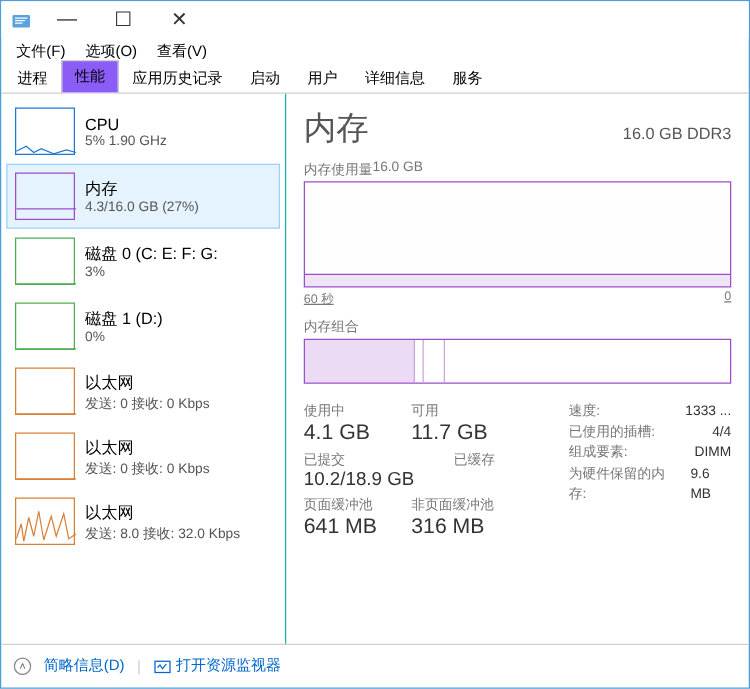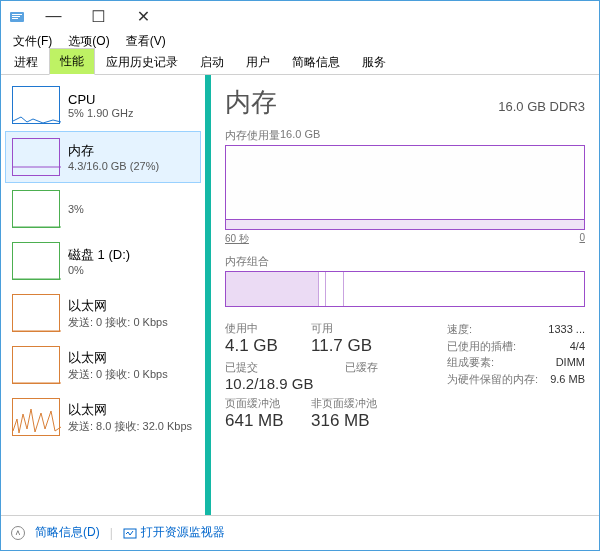--- a/index.html
+++ b/index.html
@@ -9,25 +9,25 @@
 .titlebar .app-icon { width: 16px; height: 16px; margin-right: 6px; }
 .titlebar .title { font-size: 12px; color: #000; flex: 1; }
 .titlebar .ctrl { width: 45px; height: 30px; display: flex; align-items: center; justify-content: center; color: #333; }
 .titlebar .ctrl.close { color: #333; }
 
 .menubar { height: 20px; display: flex; padding-left: 6px; gap: 4px; font-size: 12px; align-items: center; }
 .menubar span { padding: 2px 6px; cursor: default; }
 
 .tabs { height: 24px; display: flex; padding-left: 2px; font-size: 12px; border-bottom: 1px solid #d0d0d0; align-items: flex-end; }
 .tabs .tab { padding: 4px 10px; cursor: default; border: 1px solid transparent; border-bottom: none; margin-bottom: -1px; }
-.tabs .tab.active { background: #bef264; border-color: #d0d0d0; border-bottom: 1px solid #fff; }
+.tabs .tab.active { background: #8b5cf6; border-color: #d0d0d0; border-bottom: 1px solid #fff; }
 
 .content { display: flex; height: 440px; }
 
-.sidebar { width: 210px; border-right: 6px solid #14b8a6; overflow-y: auto; padding: 4px; }
+.sidebar { width: 228px; border-right: 1px solid #14b8a6; overflow-y: auto; padding: 4px; }
 .side-item { display: flex; padding: 6px; gap: 8px; cursor: default; border: 1px solid transparent; }
 .side-item.selected { background: #e5f3ff; border: 1px solid #99d1ff; }
 .side-graph { width: 48px; height: 38px; border: 1px solid; flex-shrink: 0; }
 .side-graph.cpu { border-color: #1f77d0; }
 .side-graph.mem { border-color: #9b4dca; }
 .side-graph.disk { border-color: #4caf50; }
 .side-graph.eth { border-color: #d98038; }
 .side-info { display: flex; flex-direction: column; justify-content: center; overflow: hidden; }
 .side-title { font-size: 13px; color: #000; white-space: nowrap; }
 .side-sub { font-size: 11px; color: #555; white-space: nowrap; }
@@ -80,21 +80,21 @@
   <span>选项(O)</span>
   <span>查看(V)</span>
 </div>
 
 <div class="tabs">
   <div class="tab">进程</div>
   <div class="tab active">性能</div>
   <div class="tab">应用历史记录</div>
   <div class="tab">启动</div>
   <div class="tab">用户</div>
-  <div class="tab">简略信息</div>
+  <div class="tab">详细信息</div>
   <div class="tab">服务</div>
 </div>
 
 <div class="content">
 
   <div class="sidebar" id="sidebar">
       <div class="side-item">
         <div class="side-graph cpu"><svg width="48" height="38">
             <path d="M0 34 L8 30 L14 35 L20 32 L30 36 L40 33 L48 35" stroke="#1f77d0" fill="none"></path>
           </svg></div>
@@ -110,20 +110,21 @@
         <div class="side-info">
           <div class="side-title">内存</div>
           <div class="side-sub">4.3/16.0 GB (27%)</div>
         </div>
       </div>
       <div class="side-item">
         <div class="side-graph disk"><svg width="48" height="38">
             <path d="M0 36 L48 36" stroke="#4caf50" fill="none"></path>
           </svg></div>
         <div class="side-info">
+          <div class="side-title">磁盘 0 (C: E: F: G:</div>
           <div class="side-sub">3%</div>
         </div>
       </div>
       <div class="side-item">
         <div class="side-graph disk"><svg width="48" height="38">
             <path d="M0 36 L48 36" stroke="#4caf50" fill="none"></path>
           </svg></div>
         <div class="side-info">
           <div class="side-title">磁盘 1 (D:)</div>
           <div class="side-sub">0%</div>

